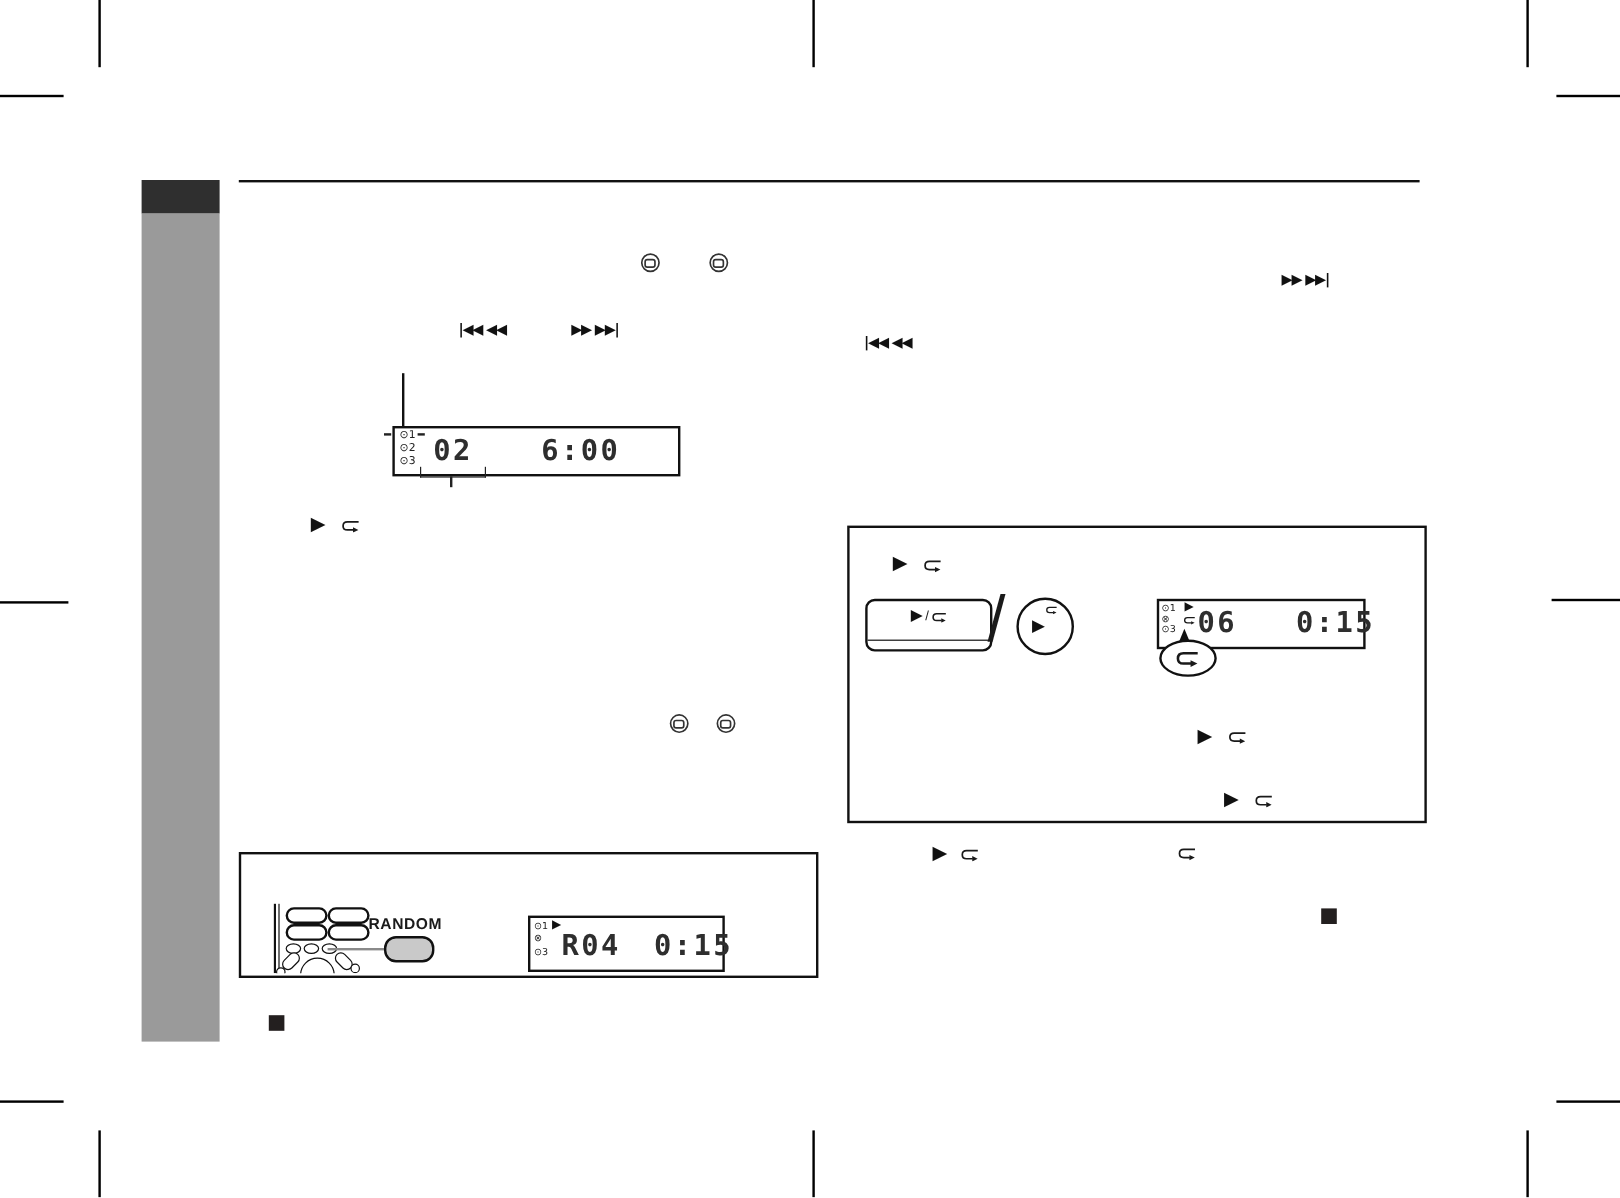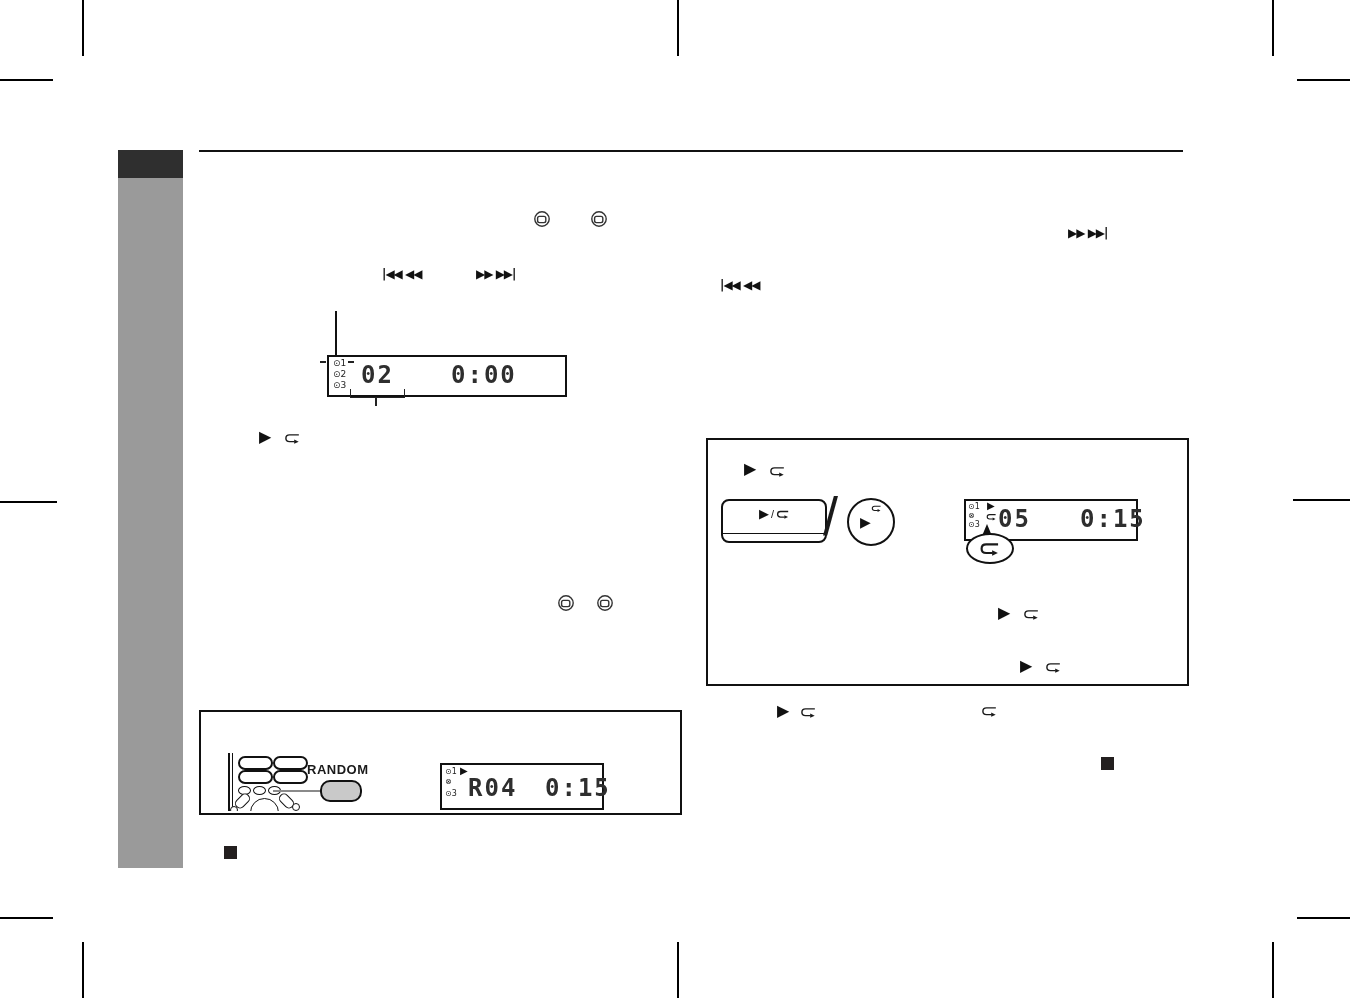--- a/index.html
+++ b/index.html
@@ -61,21 +61,21 @@
 
   <div class="abs skip" style="left:382px;top:267px;">|◀◀ ◀◀</div>
   <div class="abs skip" style="left:476px;top:267px;">▶▶ ▶▶|</div>
 
   <div class="abs rule" style="left:335px;top:311px;width:2px;height:47px;"></div>
   <div class="abs dispframe" style="left:327px;top:355px;width:236px;height:38px;">
     <div class="abs ind" style="left:4px;top:1px;">⊙1</div>
     <div class="abs ind" style="left:4px;top:12px;">⊙2</div>
     <div class="abs ind" style="left:4px;top:23px;">⊙3</div>
     <div class="abs seg" style="left:32px;top:4px;">02</div>
-    <div class="abs seg" style="left:122px;top:4px;">0:00</div>
+    <div class="abs seg" style="left:122px;top:4px;">6:00</div>
   </div>
   <div class="abs dash" style="left:320px;top:361px;width:6px;height:2px;"></div>
   <div class="abs dash" style="left:348px;top:361px;width:6px;height:2px;"></div>
   <div class="abs" style="left:350px;top:389px;width:53px;height:8px;border-left:1.5px solid #222;border-right:1.5px solid #222;border-bottom:1.5px solid #222;"></div>
   <div class="abs dash" style="left:375px;top:397px;width:1.5px;height:9px;"></div>
 
   <div class="abs play" style="left:259px;top:429px;">▶</div>
   <div class="abs" style="left:284px;top:433px;">
     <svg width="17" height="11" viewBox="0 0 20 13">
         <path d="M17.5 2.2 H6.5 Q2.2 2.2 2.2 6.2 Q2.2 10.2 6.5 10.2 H12.5" fill="none" stroke="#1a1a1a" stroke-width="1.7"></path>
@@ -172,21 +172,21 @@
       <div class="abs ind" style="left:2px;top:1px;font-size:8px;line-height:9px;">⊙1</div>
       <div class="abs ind" style="left:2px;top:10px;font-size:8px;line-height:9px;">⊗</div>
       <div class="abs ind" style="left:2px;top:19px;font-size:8px;line-height:9px;">⊙3</div>
       <div class="abs playsm" style="left:21px;top:0px;">▶</div>
       <div class="abs" style="left:20px;top:12px;">
         <svg width="11" height="8" viewBox="0 0 20 13">
             <path d="M17.5 2.2 H6.5 Q2.2 2.2 2.2 6.2 Q2.2 10.2 6.5 10.2 H12.5" fill="none" stroke="#1a1a1a" stroke-width="2"></path>
             <path d="M12 7.6 L17.3 10.2 L12 12.8 Z" fill="#1a1a1a"></path>
           </svg>
       </div>
-      <div class="abs seg" style="left:32px;top:4px;">05</div>
+      <div class="abs seg" style="left:32px;top:4px;">06</div>
       <div class="abs seg" style="left:114px;top:4px;">0:15</div>
     </div>
 
     <div class="abs" style="left:274px;top:84px;width:0;height:0;border-left:5px solid transparent;border-right:5px solid transparent;border-bottom:12px solid #111;"></div>
     <div class="abs" style="left:258px;top:93px;width:44px;height:27px;border:2px solid #111;border-radius:50%;background:#fff;display:flex;align-items:center;justify-content:center;">
       <svg width="22" height="14" viewBox="0 0 20 13">
           <path d="M17.5 2.2 H6.5 Q2.2 2.2 2.2 6.2 Q2.2 10.2 6.5 10.2 H12.5" fill="none" stroke="#1a1a1a" stroke-width="2"></path>
           <path d="M12 7.6 L17.3 10.2 L12 12.8 Z" fill="#1a1a1a"></path>
         </svg>
     </div>

